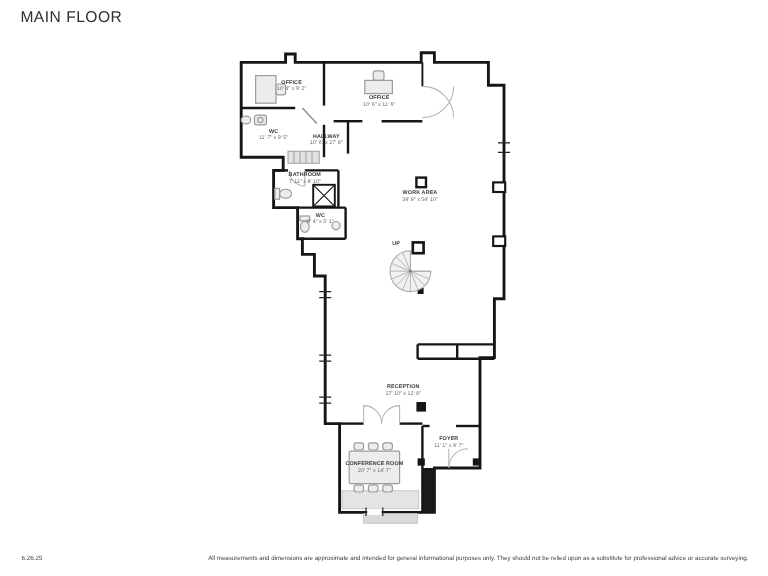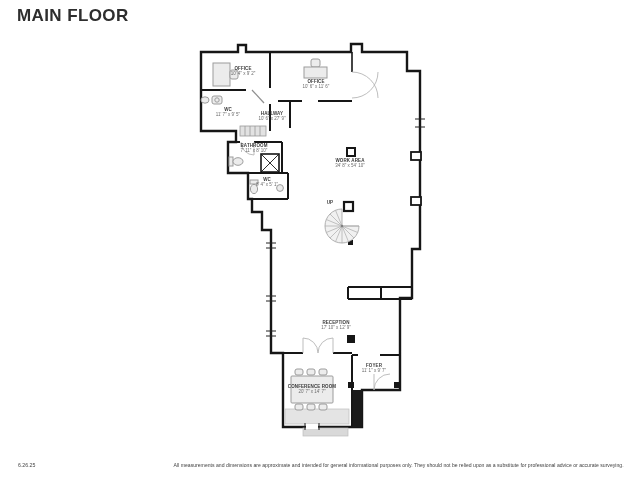--- a/index.html
+++ b/index.html
@@ -2,21 +2,21 @@
 <html><head>
 <meta charset="utf-8">
 <style>
   html,body{margin:0;padding:0;background:#fff;}
   .stage{
     position:relative;width:640px;height:480px;background:#ffffff;
     font-family:"Liberation Sans", sans-serif;overflow:hidden;
   }
   .page-title{
     position:absolute;left:17px;top:6px;margin:0;
-    font-size:17px;font-weight:700;letter-spacing:.4px;color:#2e2e2e;
+    font-size:13px;font-weight:400;letter-spacing:.4px;color:#2e2e2e;
   }
   .plan-svg{position:absolute;left:0;top:0;width:640px;height:480px;}
   #labels-layer{position:absolute;left:0;top:0;width:640px;height:480px;pointer-events:none;}
   .room-label{
     position:absolute;transform:translate(-50%,-50%) scale(.5);
     transform-origin:center center;
     font-size:9px;line-height:1.2;text-align:center;white-space:nowrap;color:#3d3d3d;
   }
   .room-label .rname{display:block;font-weight:bold;color:#3a3a3a;letter-spacing:.2px;}
   .room-label .rdims{display:block;color:#6b6b6b;}

